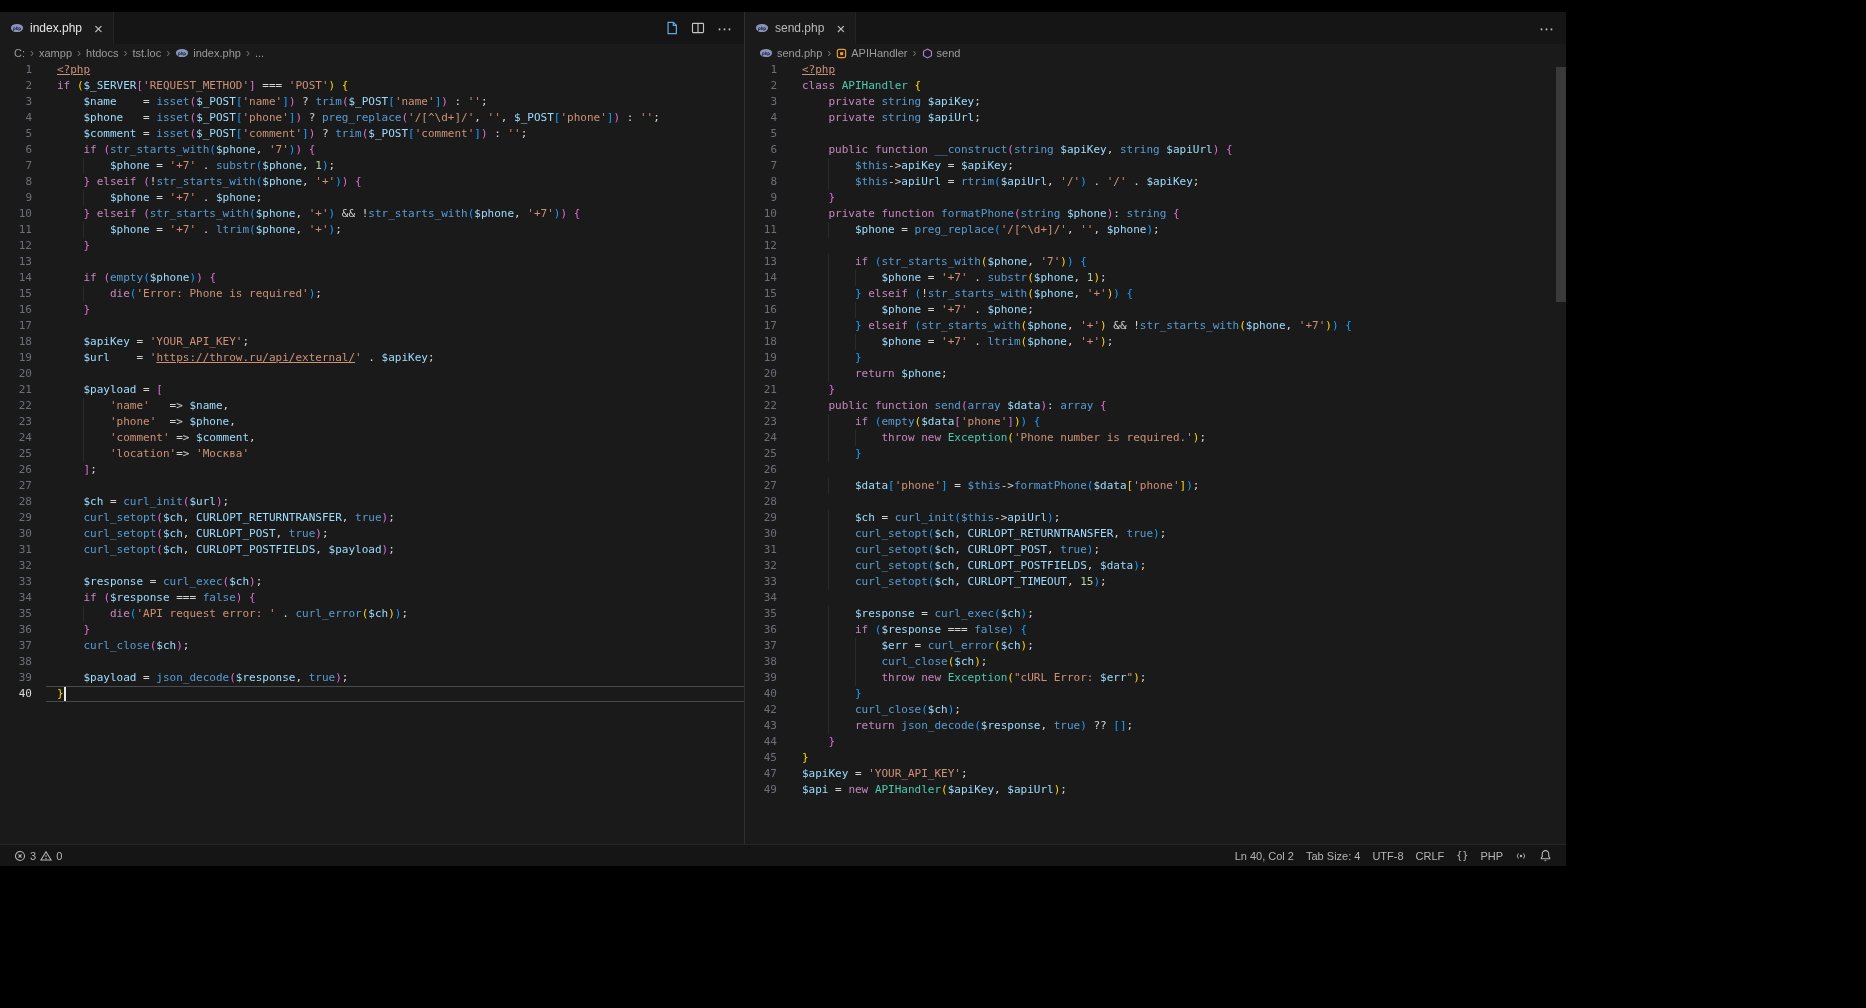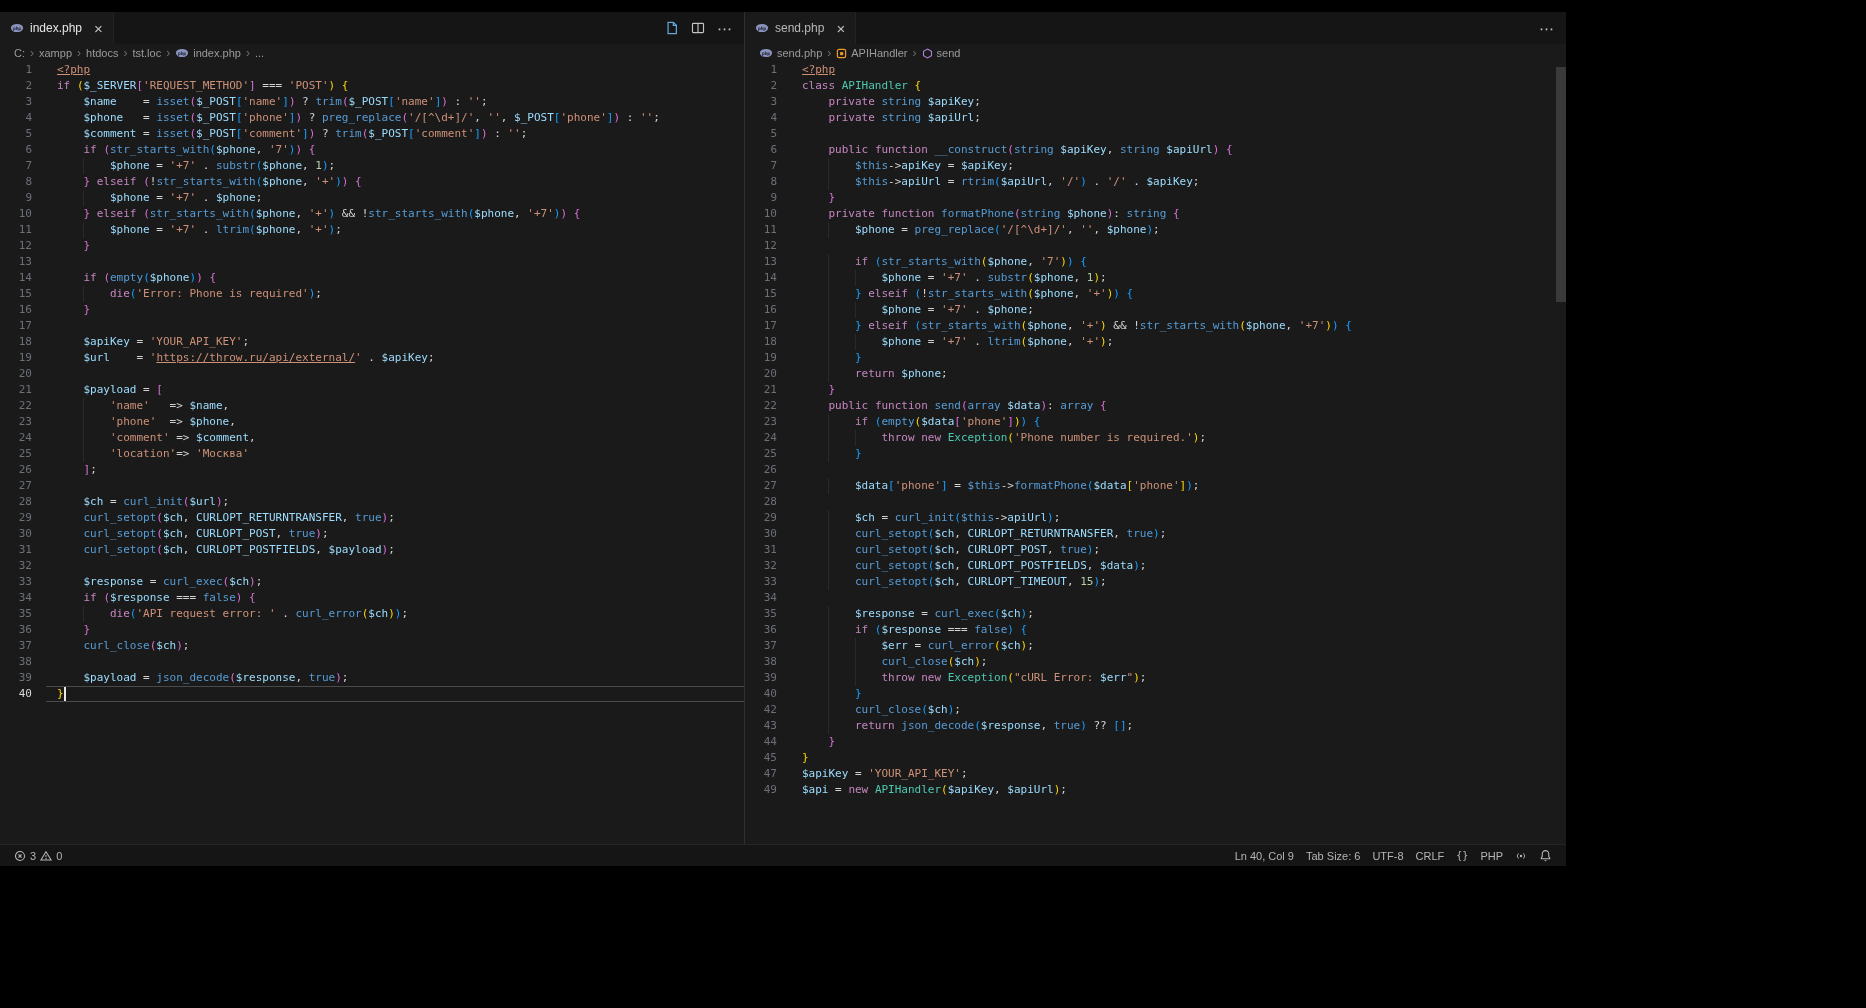--- a/index.html
+++ b/index.html
@@ -556,22 +556,22 @@
           <svg width="12" height="12" viewBox="0 0 16 16">
               <path d="M8 2.4 14.8 13.4H1.2z" fill="none" stroke="#b9b9b9" stroke-width="1.4"></path>
               <line x1="8" y1="6.6" x2="8" y2="9.6" stroke="#b9b9b9" stroke-width="1.3"></line>
               <circle cx="8" cy="11.5" r=".9" fill="#b9b9b9"></circle>
             </svg>
         </span>
         <span>0</span>
       </div>
     </div>
     <div class="sb-group">
-      <div class="sb-item">Ln 40, Col 9</div>
-      <div class="sb-item">Tab Size: 6</div>
+      <div class="sb-item">Ln 40, Col 2</div>
+      <div class="sb-item">Tab Size: 4</div>
       <div class="sb-item">UTF-8</div>
       <div class="sb-item">CRLF</div>
       <div class="sb-item">
         <span class="sb-braces">{}</span>
       </div>
       <div class="sb-item">PHP</div>
       <div class="sb-item">
         <span class="sb-ico">
           <svg width="12" height="12" viewBox="0 0 16 16">
               <circle cx="8" cy="8" r="1.6" fill="#b9b9b9"></circle>

